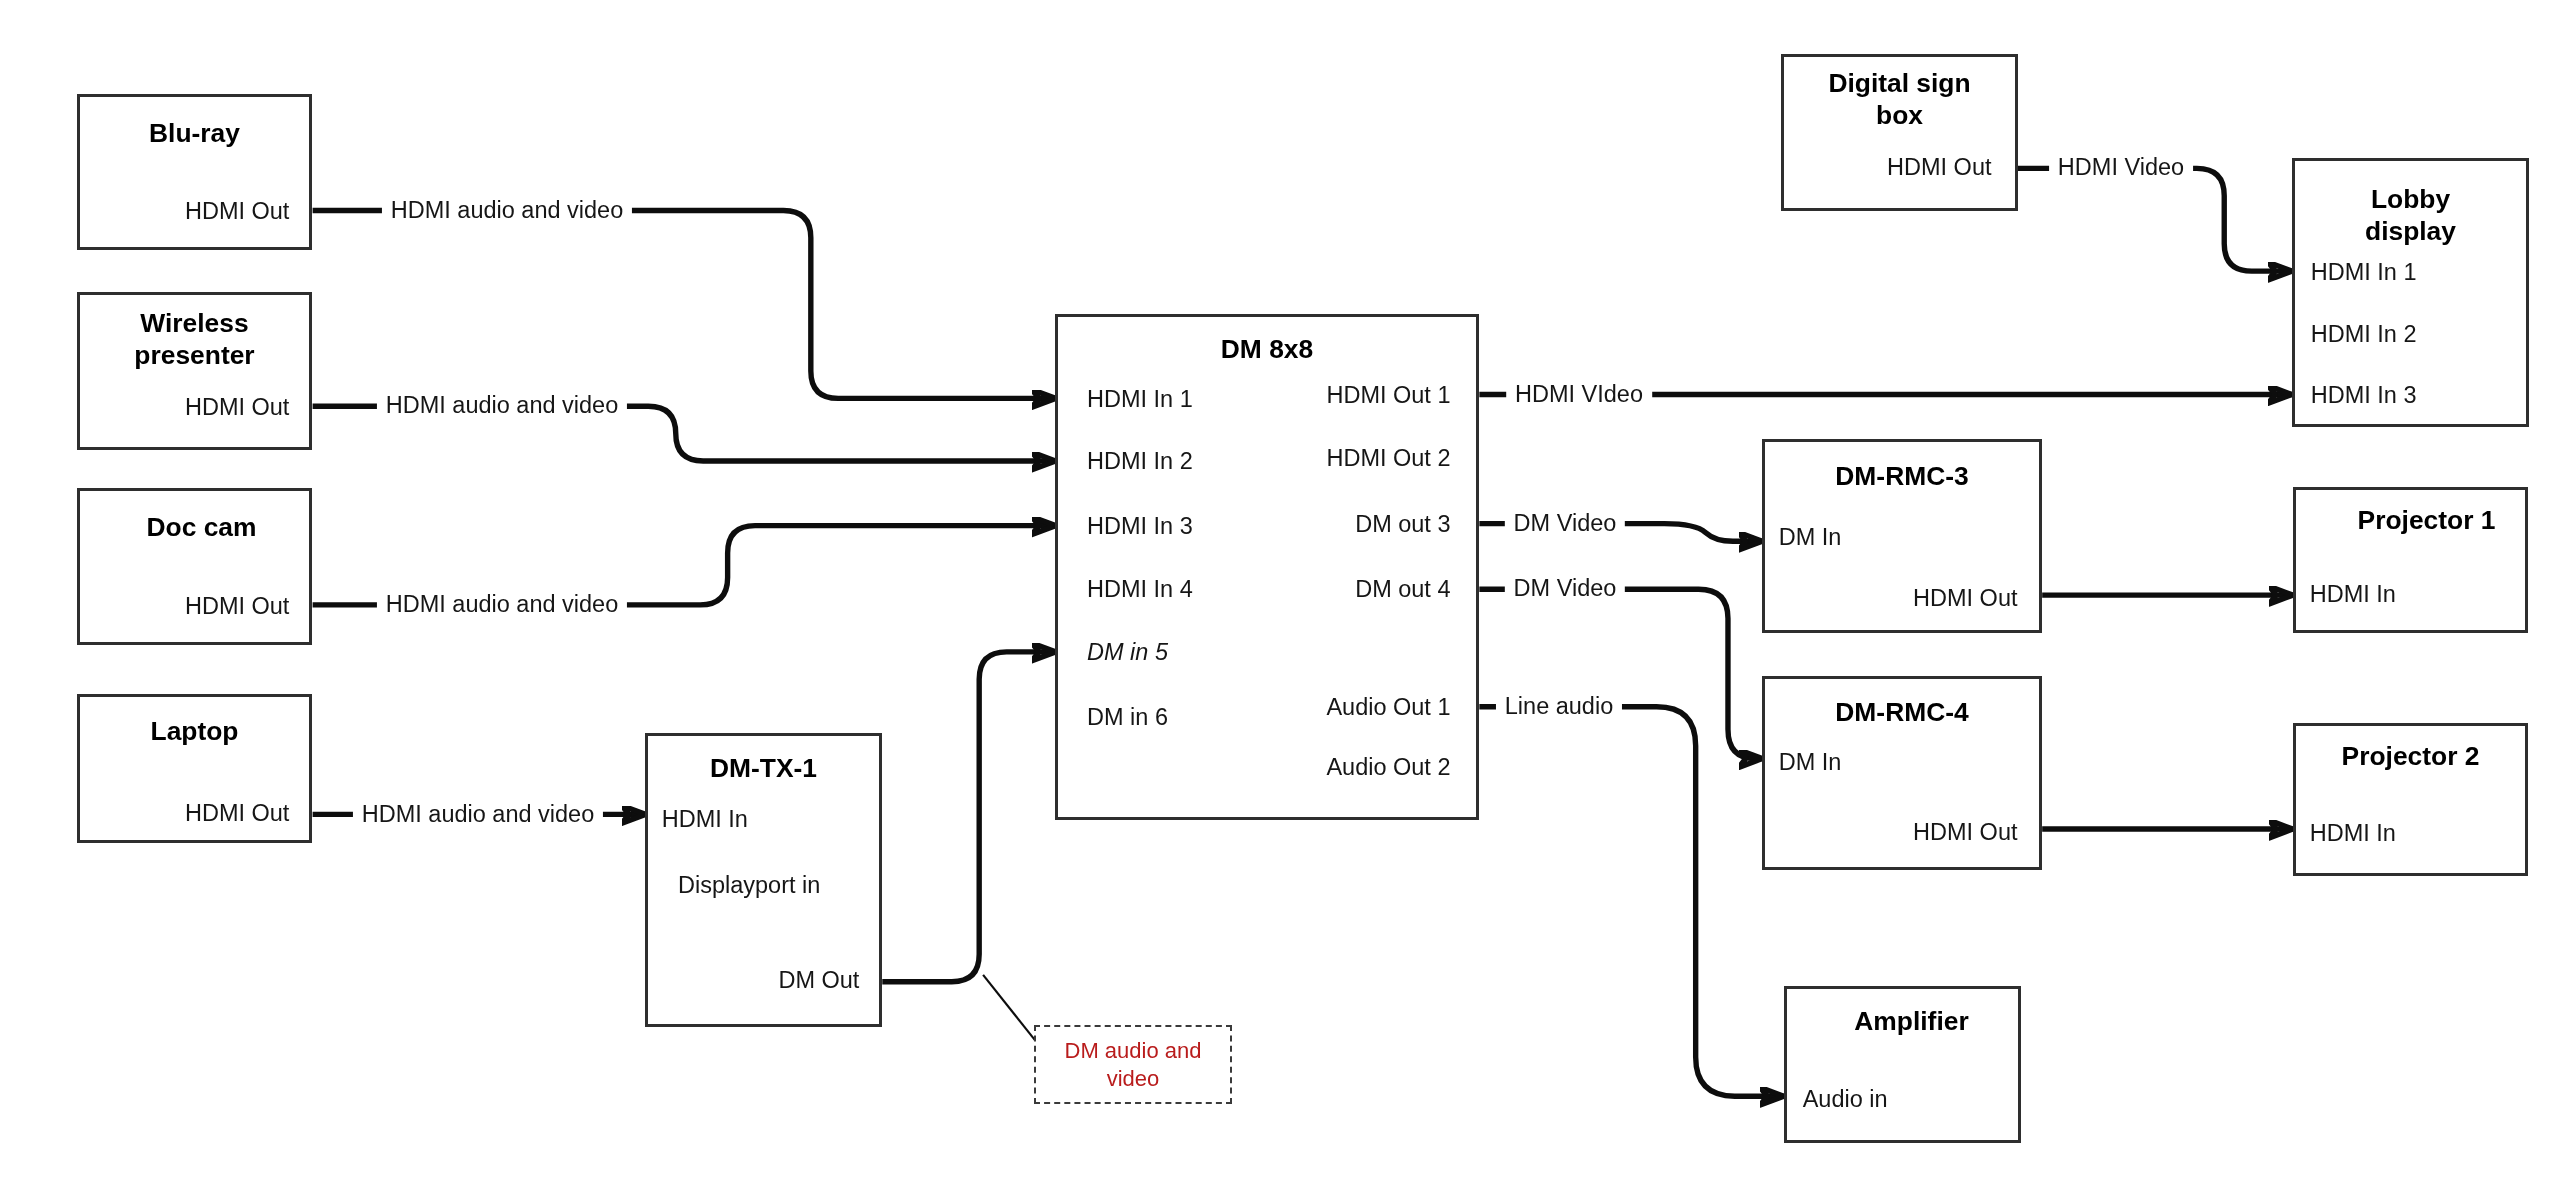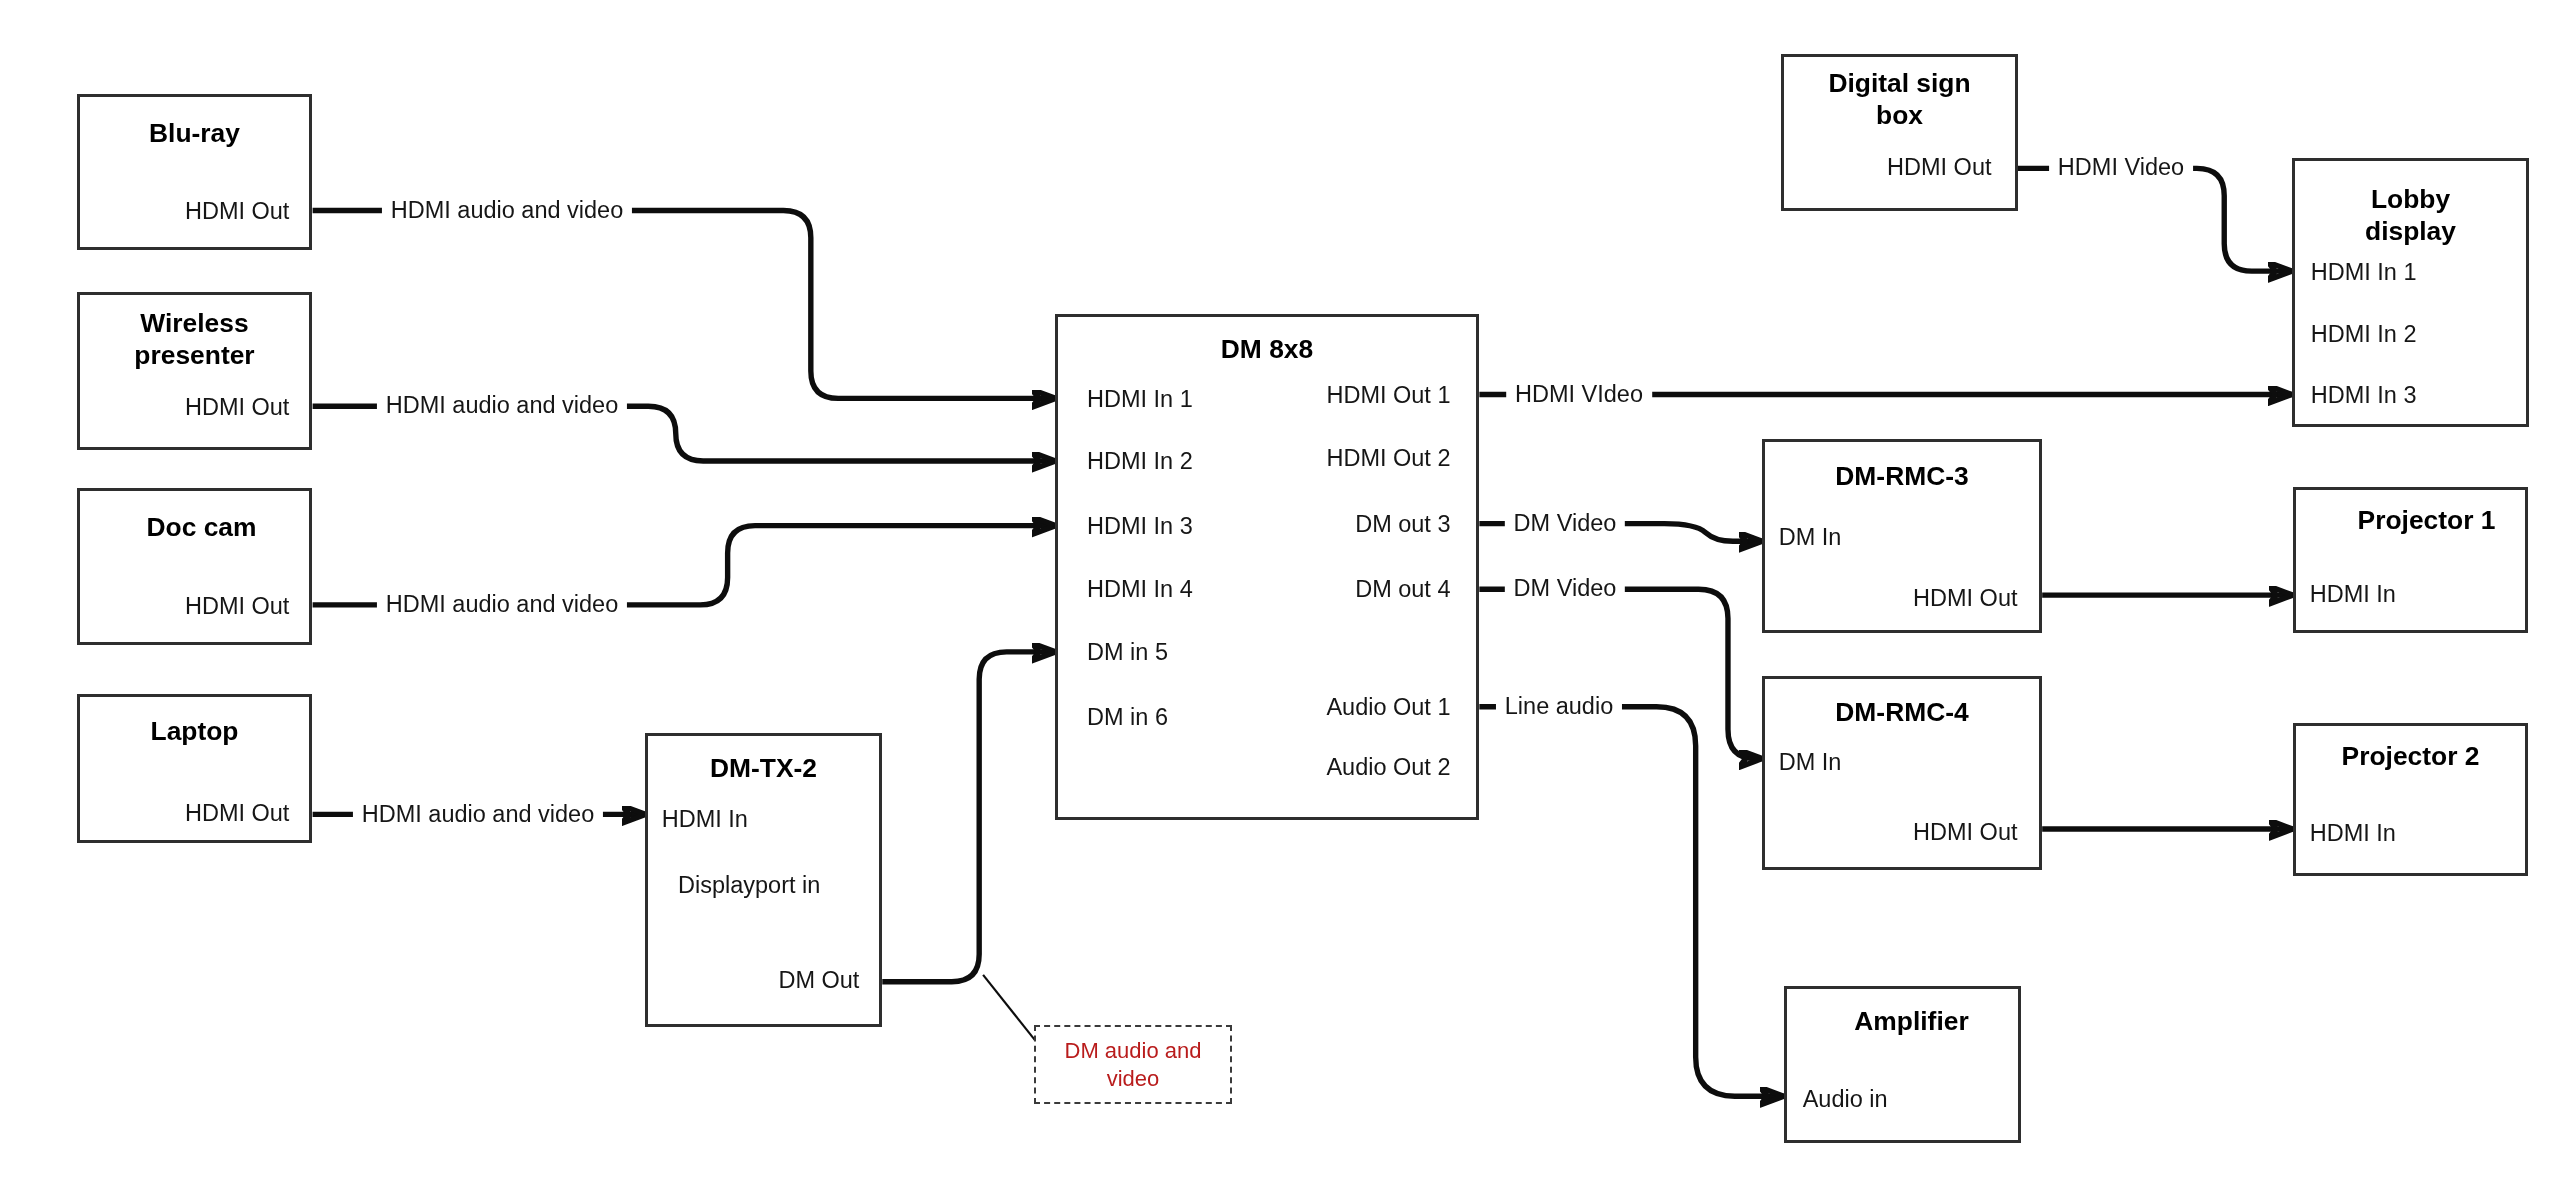--- a/index.html
+++ b/index.html
@@ -107,33 +107,33 @@
     <div class="title" style="padding-top:19.6px;">Doc cam</div>
     <div class="port right" style="top:101px;padding-right:19.6px;">HDMI Out</div>
   </div>
 
   <div class="node" style="left:77px;top:694px;width:235px;height:149px;">
     <div class="title" style="padding-top:17.6px;">Laptop</div>
     <div class="port right" style="top:102px;padding-right:19.6px;">HDMI Out</div>
   </div>
 
   <div class="node" style="left:645px;top:733px;width:237px;height:294px;">
-    <div class="title" style="padding-top:15.7px;">DM-TX-2</div>
+    <div class="title" style="padding-top:15.7px;">DM-TX-1</div>
     <div class="port left" style="top:69px;padding-left:13.7px;">HDMI In</div>
     <div class="port left" style="top:135px;padding-left:30px;">Displayport in</div>
     <div class="port right" style="top:230px;padding-right:19.6px;">DM Out</div>
   </div>
 
   <div class="node" style="left:1055px;top:314px;width:424px;height:506px;">
     <div class="title" style="padding-top:15.7px;">DM 8x8</div>
     <div class="port left" style="top:68px;padding-left:29px;">HDMI In 1</div>
     <div class="port left" style="top:130px;padding-left:29px;">HDMI In 2</div>
     <div class="port left" style="top:195px;padding-left:29px;">HDMI In 3</div>
     <div class="port left" style="top:258px;padding-left:29px;">HDMI In 4</div>
-    <div class="port left" style="top:321px;padding-left:29px;">DM in 5</div>
+    <div class="port left" style="top:321px;padding-left:29px;font-style:italic;">DM in 5</div>
     <div class="port left" style="top:386px;padding-left:29px;">DM in 6</div>
     <div class="port right" style="top:64px;padding-right:25.5px;">HDMI Out 1</div>
     <div class="port right" style="top:127px;padding-right:25.5px;">HDMI Out 2</div>
     <div class="port right" style="top:193px;padding-right:25.5px;">DM out 3</div>
     <div class="port right" style="top:258px;padding-right:25.5px;">DM out 4</div>
     <div class="port right" style="top:376px;padding-right:25.5px;">Audio Out 1</div>
     <div class="port right" style="top:436px;padding-right:25.5px;">Audio Out 2</div>
   </div>
 
   <div class="node" style="left:1781px;top:54px;width:237px;height:157px;">

